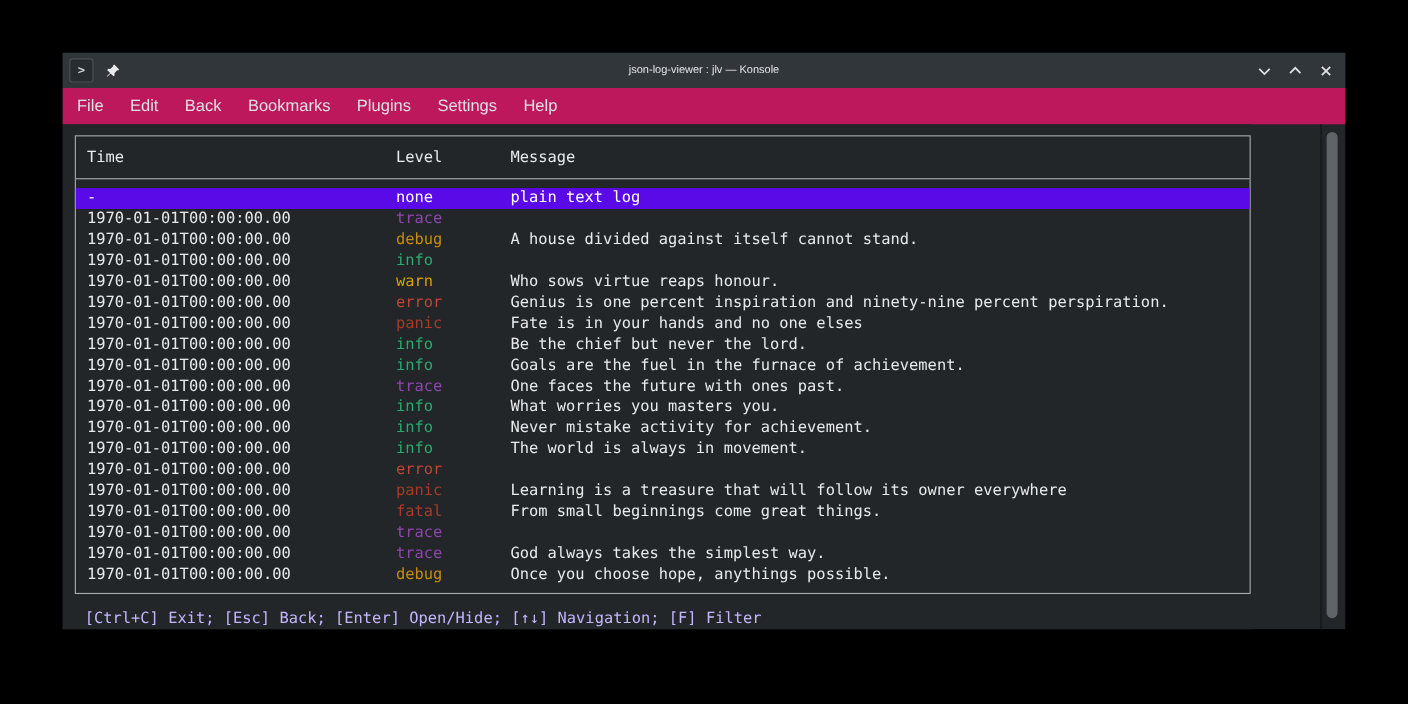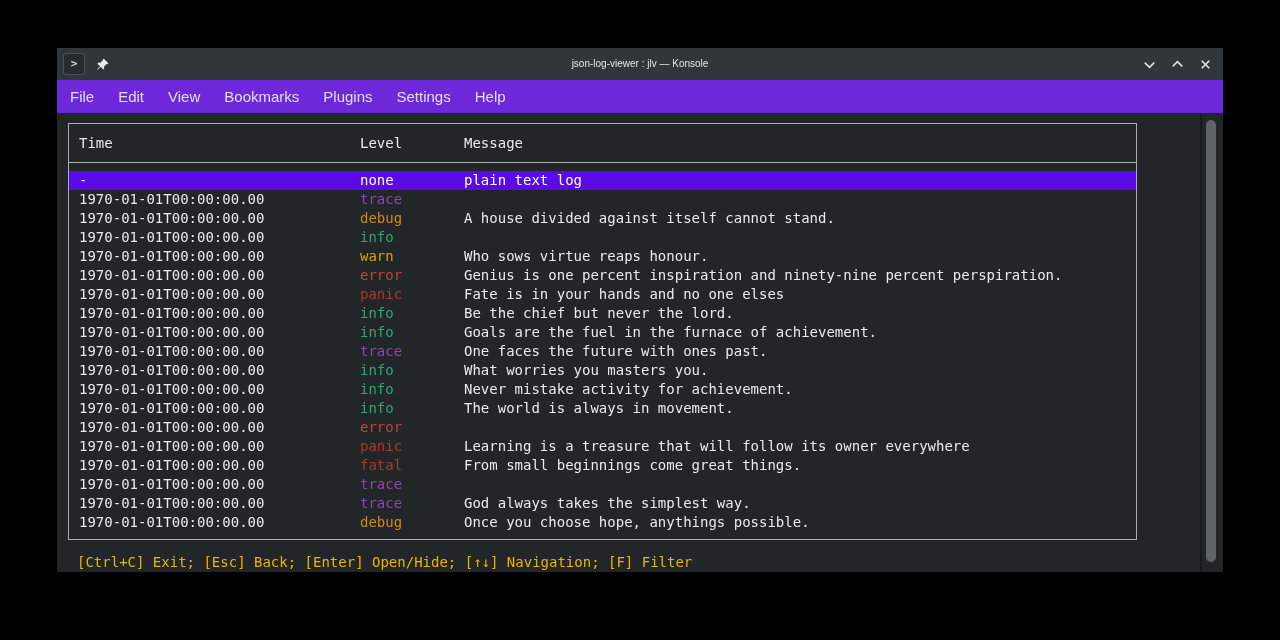--- a/index.html
+++ b/index.html
@@ -16,21 +16,21 @@
   .app-icon { width:22px; height:22px; background:#272c30; border:1px solid #4b5258;
               border-radius:3px; color:#cfd4d8; text-align:center;
               font:bold 11px/20px "DejaVu Sans Mono", monospace; }
   .pin-wrap { width:17px; height:17px; display:flex; align-items:center; justify-content:center; }
   .title { position:absolute; left:120px; right:120px; top:0; height:32px; line-height:32px;
            text-align:center; color:#e4e7e9; font-size:10px; white-space:nowrap; }
   .controls { position:absolute; right:9px; top:0; height:32px; display:flex; align-items:center; gap:11px; }
   .ctrl { width:17px; height:17px; cursor:default; }
 
   
-  .menubar { position:absolute; left:0; top:32px; width:100%; height:33px; background:#6d28d9;
+  .menubar { position:absolute; left:0; top:32px; width:100%; height:33px; background:#be185d;
              display:flex; align-items:flex-start; padding-left:1px; }
   .menu-item { padding:0 12px; font-size:15px; color:#dde1e4; line-height:33px; }
 
   
   .terminal { position:absolute; left:0; top:65px; width:1081px; height:459px; background:#232629;
               font-family:"DejaVu Sans Mono", monospace; font-size:14px; color:#e8eaeb; }
 
   .logtable { position:absolute; left:11px; top:10px; width:1069px; height:417px;
               border:1px solid #a9aeb2; }
   .thead { position:absolute; left:0; top:10px; width:100%; height:19px; }
@@ -42,21 +42,21 @@
 
   .rows { position:absolute; left:0; top:47px; width:100%; }
   .row  { position:relative; width:100%; height:19px; }
   .cell { position:absolute; top:0; line-height:19px; white-space:pre; }
   .cell.time    { left:10px;  color:#e8eaeb; }
   .cell.level   { left:291px; }
   .cell.message { left:395px; color:#e8eaeb; }
   .row.selected .cell { color:#ffffff; }
 
   .statusline { position:absolute; left:20px; top:440px; height:19px; line-height:19px;
-                white-space:pre; color:#eab308; }
+                white-space:pre; color:#c4b5fd; }
 
   
   .scroll-sep { position:absolute; left:1143px; top:0; width:2px; height:459px; background:#191c1e; }
   .scrollbar  { position:absolute; left:1145px; top:0; width:21px; height:459px; }
   .scrollbar-thumb { position:absolute; left:4px; top:7px; width:10px; height:442px;
                      border-radius:5px; background:#5e6468; }
 </style>
 </head>
 <body>
 
@@ -83,21 +83,21 @@
         <svg class="ctrl" viewBox="0 0 18 18">
           <line x1="5" y1="5" x2="13" y2="13" stroke="#dfe3e6" stroke-width="1.7"></line>
           <line x1="13" y1="5" x2="5" y2="13" stroke="#dfe3e6" stroke-width="1.7"></line>
         </svg>
       </div>
     </div>
 
     <div class="menubar" id="menubar">
         <div class="menu-item">File</div>
         <div class="menu-item">Edit</div>
-        <div class="menu-item">View</div>
+        <div class="menu-item">Back</div>
         <div class="menu-item">Bookmarks</div>
         <div class="menu-item">Plugins</div>
         <div class="menu-item">Settings</div>
         <div class="menu-item">Help</div>
       </div>
 
     <div class="terminal">
       <div class="logtable">
         <div class="thead">
           <span class="col-time">Time</span>

